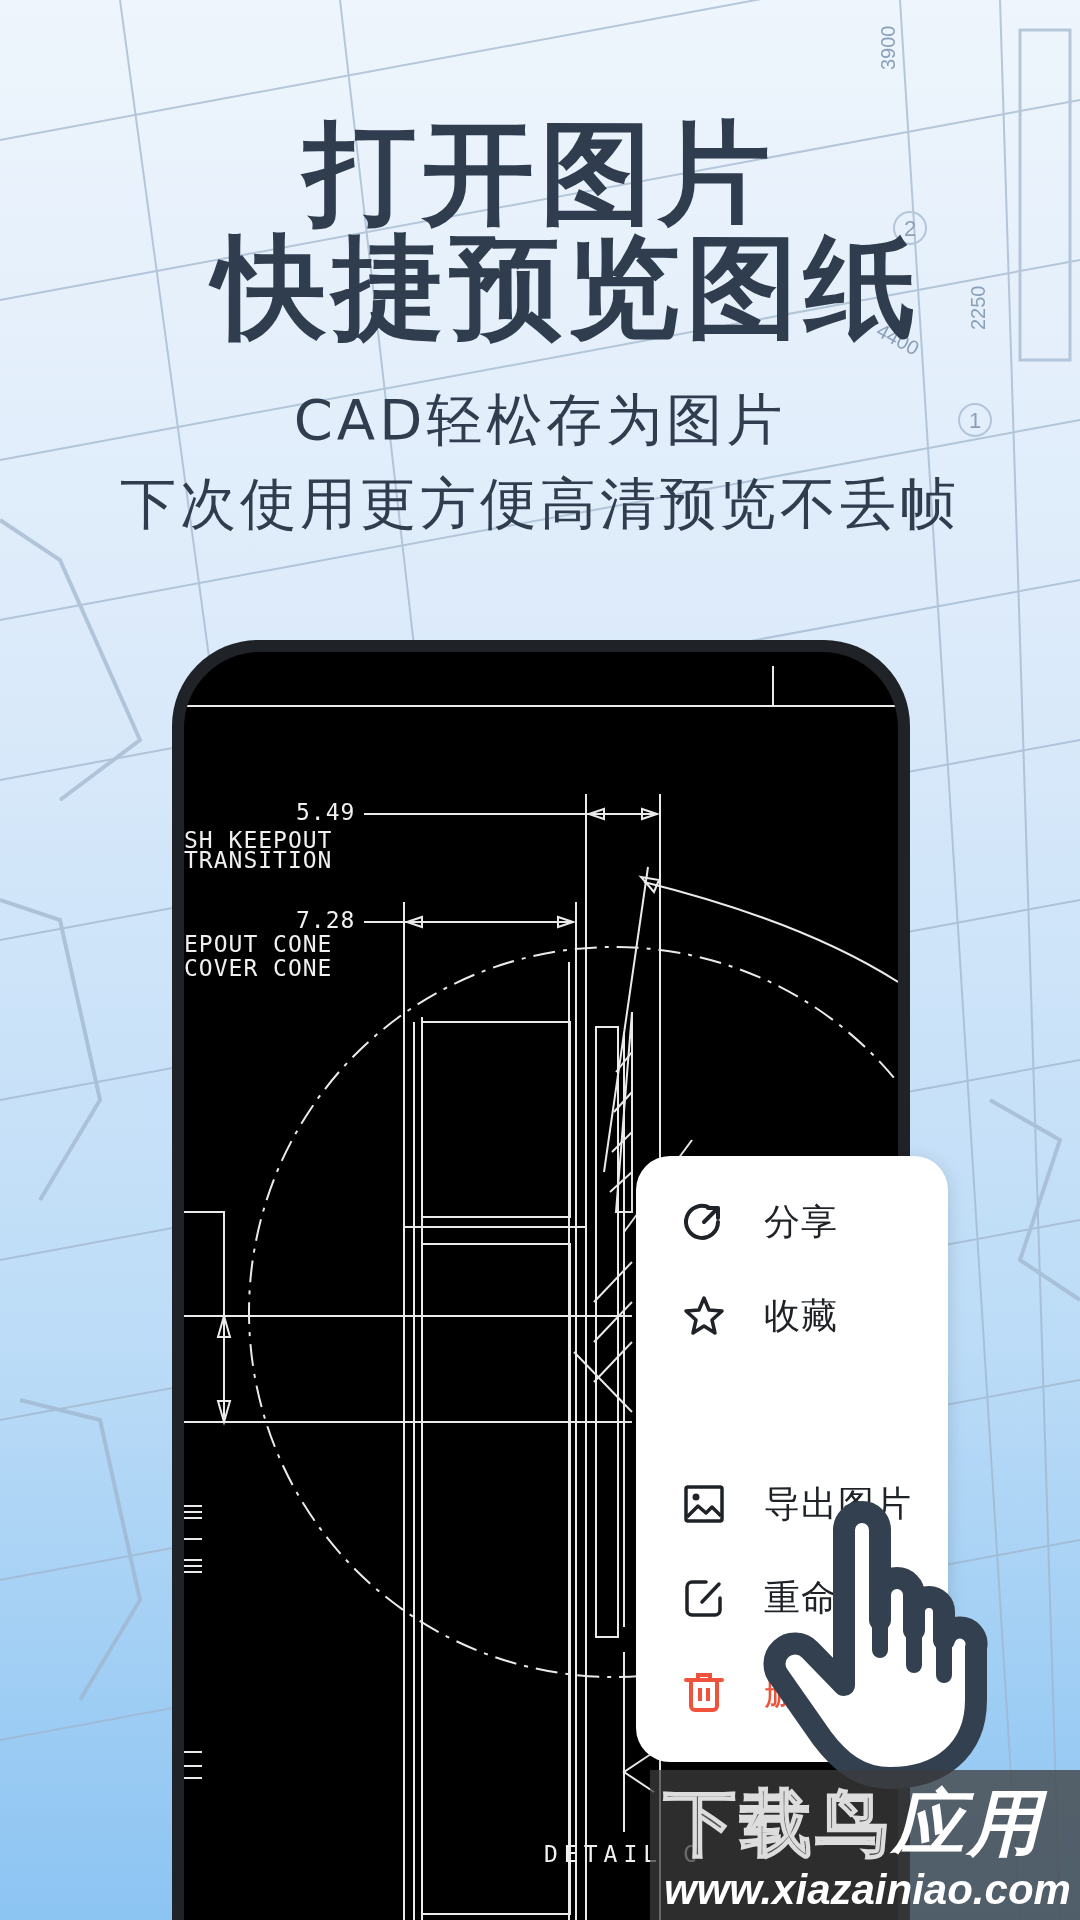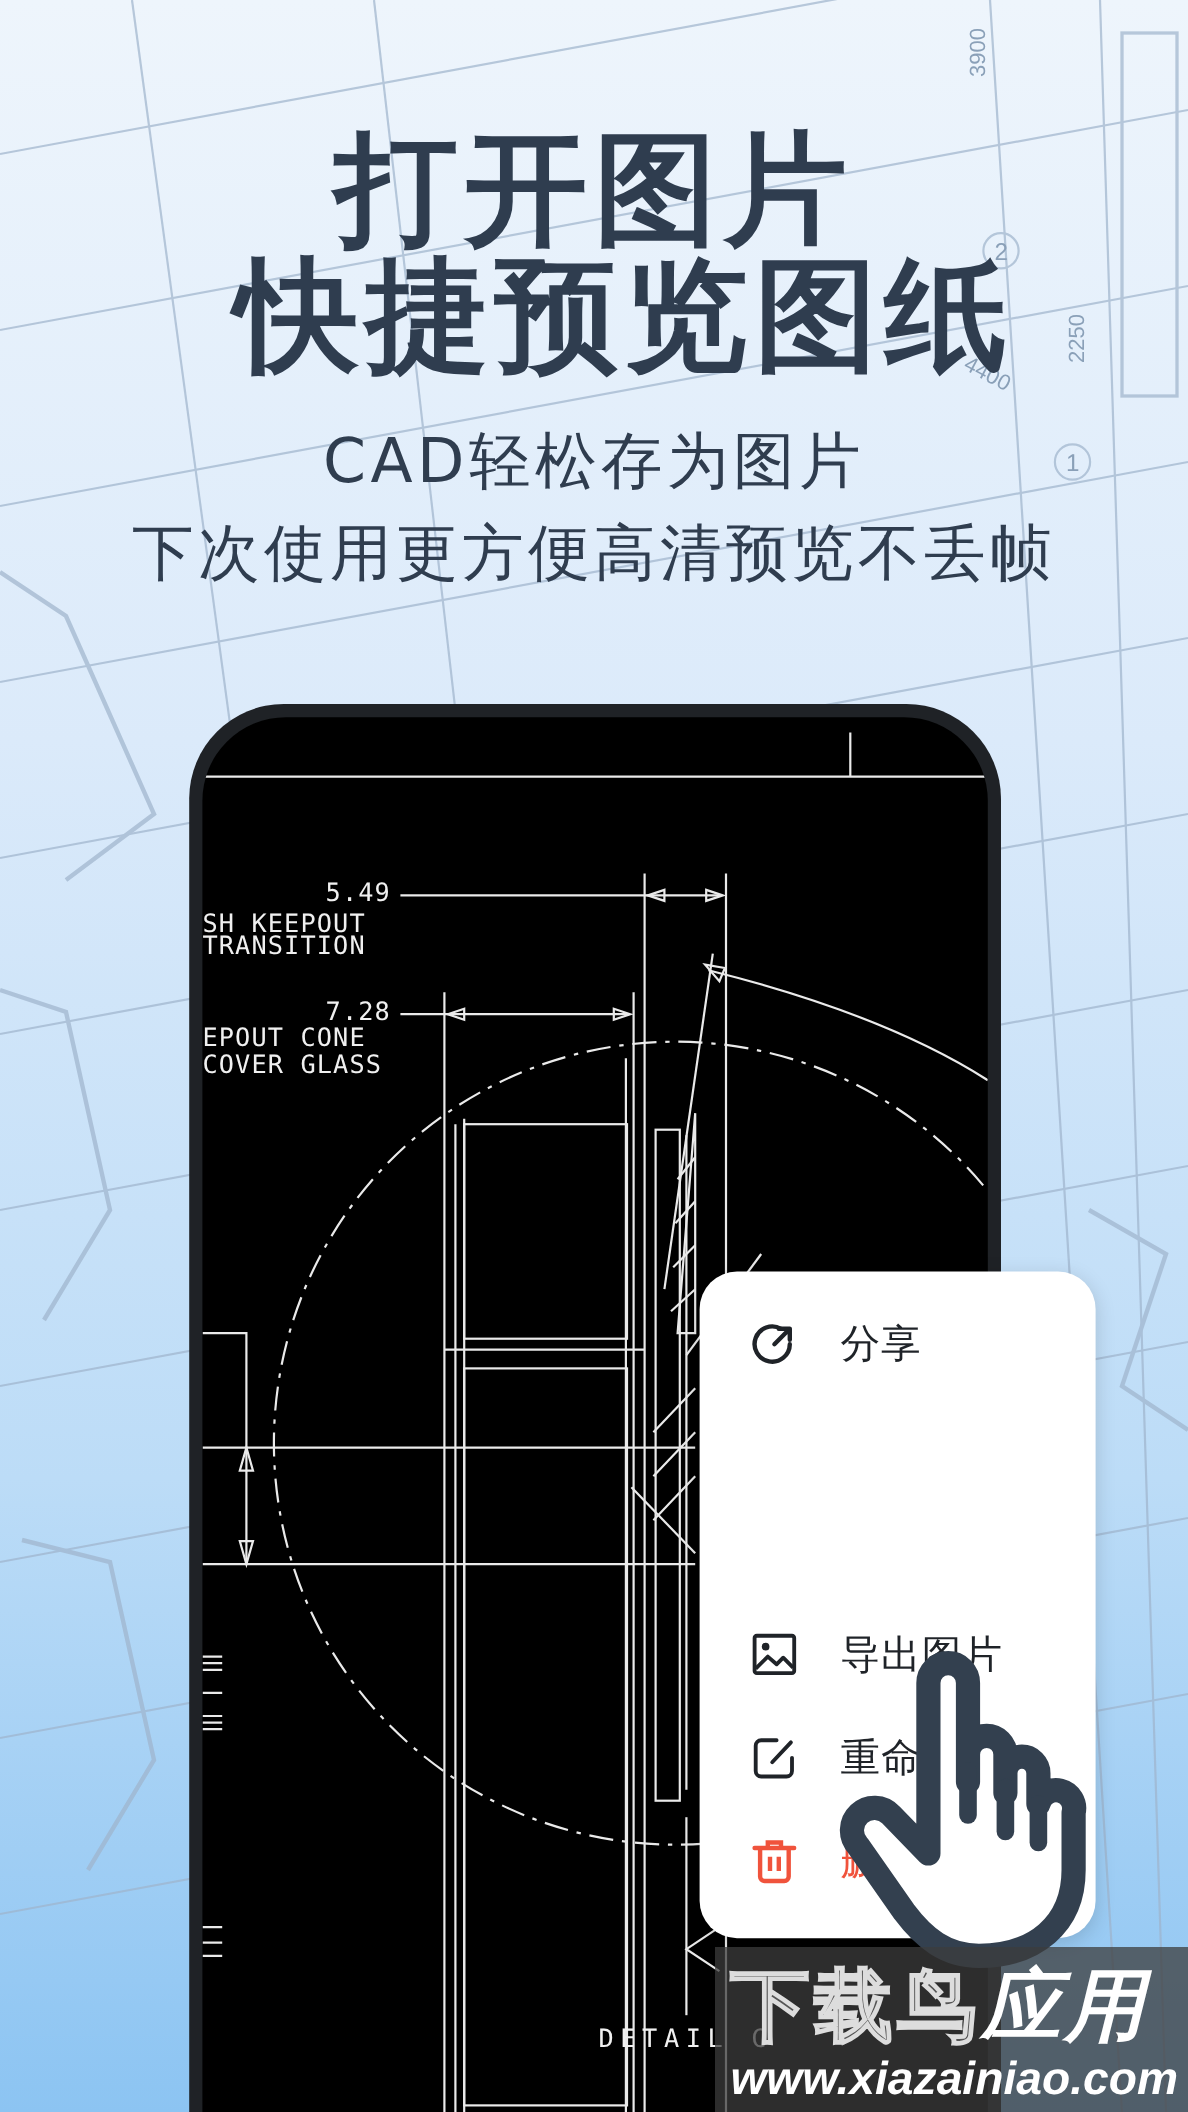--- a/index.html
+++ b/index.html
@@ -11,21 +11,21 @@
             font-weight:bold;font-size:112px;letter-spacing:6px;line-height:130px;}
   .sub{position:absolute;left:0;width:1080px;text-align:center;color:#2f3d4f;
        font-size:56px;letter-spacing:4px;line-height:80px;}
   .phone{position:absolute;left:172px;top:640px;width:738px;height:1320px;
          background:#1f2226;border-radius:86px 86px 0 0;}
   .screen{position:absolute;left:12px;top:12px;right:12px;bottom:0;background:#000;
           border-radius:76px 76px 0 0;overflow:hidden;}
   .cad-svg{position:absolute;left:0;top:0;width:714px;height:1308px;}
   .cad-text{position:absolute;color:#f0f0f0;font-family:"DejaVu Sans Mono","Liberation Mono",monospace;
             font-size:23px;letter-spacing:1px;line-height:24px;white-space:pre;}
-  .menu{position:absolute;left:636px;top:1156px;width:360px;height:606px;background:#fff;
+  .menu{position:absolute;left:636px;top:1156px;width:312px;height:606px;background:#fff;
         border-radius:34px;box-shadow:0 4px 18px rgba(0,0,0,0.15);}
   .menu-item{position:absolute;left:46px;height:60px;display:flex;align-items:center;}
   .menu-item .ico{width:44px;height:44px;display:inline-block;}
   .menu-item .lbl{margin-left:38px;font-size:36px;color:#1f2328;letter-spacing:1px;}
   .menu-item.danger .lbl{color:#f0533c;}
   .hand{position:absolute;left:760px;top:1500px;width:240px;height:290px;}
   .watermark{position:absolute;left:650px;top:1770px;width:430px;height:192px;
              background:rgba(60,60,60,0.75);}
   .wm-cn{position:absolute;left:14px;top:6px;font-size:72px;font-weight:bold;color:#555;
          letter-spacing:4px;-webkit-text-stroke:2px #ddd;}
@@ -137,32 +137,38 @@
           <line x1="0" y1="1126" x2="18" y2="1126"></line>
         <line x1="440" y1="1000" x2="440" y2="1180"></line>
         <polyline points="470,1100 440,1120 470,1140"></polyline>
       </g>
     </svg>
     <div class="cad-text" style="left:112px;top:148px;">5.49</div>
     <div class="cad-text" style="left:0px;top:176px;">SH KEEPOUT</div>
     <div class="cad-text" style="left:0px;top:196px;">TRANSITION</div>
     <div class="cad-text" style="left:112px;top:256px;">7.28</div>
     <div class="cad-text" style="left:0px;top:280px;">EPOUT CONE</div>
-    <div class="cad-text" style="left:0px;top:304px;">COVER GLASS</div>
+    <div class="cad-text" style="left:0px;top:304px;">COVER CONE</div>
     <div class="cad-text" style="left:360px;top:1190px;letter-spacing:6px;">DETAIL C</div>
   </div>
 </div>
 
 <div class="menu">
   <div class="menu-item" style="top:36px;">
     <svg class="ico" viewBox="0 0 44 44">
       <path d="M28 8 A16 16 0 1 0 36 22" stroke="#1f2328" stroke-width="4" fill="none" stroke-linecap="round"></path>
       <path d="M22 22 L36 8 M26 8 H36 V18" stroke="#1f2328" stroke-width="4" fill="none" stroke-linecap="round" stroke-linejoin="round"></path>
     </svg>
     <span class="lbl">分享</span>
+  </div>
+  <div class="menu-item" style="top:130px;">
+    <svg class="ico" viewBox="0 0 44 44">
+      <polygon points="22,4 27,16 40,17 30,26 33,39 22,32 11,39 14,26 4,17 17,16" stroke="#1f2328" stroke-width="3.5" fill="none" stroke-linejoin="round"></polygon>
+    </svg>
+    <span class="lbl">收藏</span>
   </div>
   <div class="menu-item" style="top:318px;">
     <svg class="ico" viewBox="0 0 44 44">
       <rect x="4" y="5" width="36" height="34" rx="2" stroke="#1f2328" stroke-width="3.5" fill="none"></rect>
       <circle cx="14" cy="15" r="3.5" fill="#1f2328"></circle>
       <polyline points="5,35 16,24 24,31 30,25 39,34" stroke="#1f2328" stroke-width="3.5" fill="none" stroke-linejoin="round"></polyline>
     </svg>
     <span class="lbl">导出图片</span>
   </div>
   <div class="menu-item" style="top:412px;">

